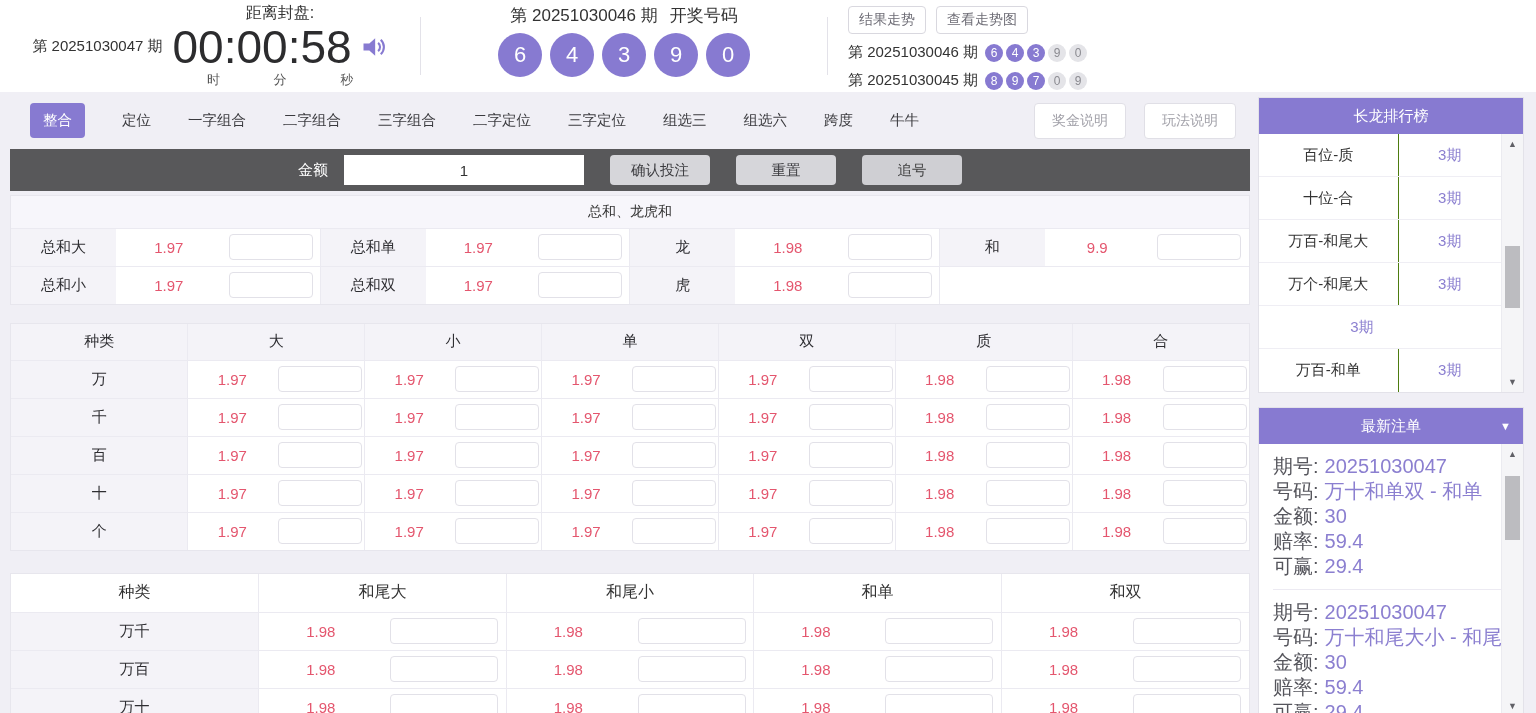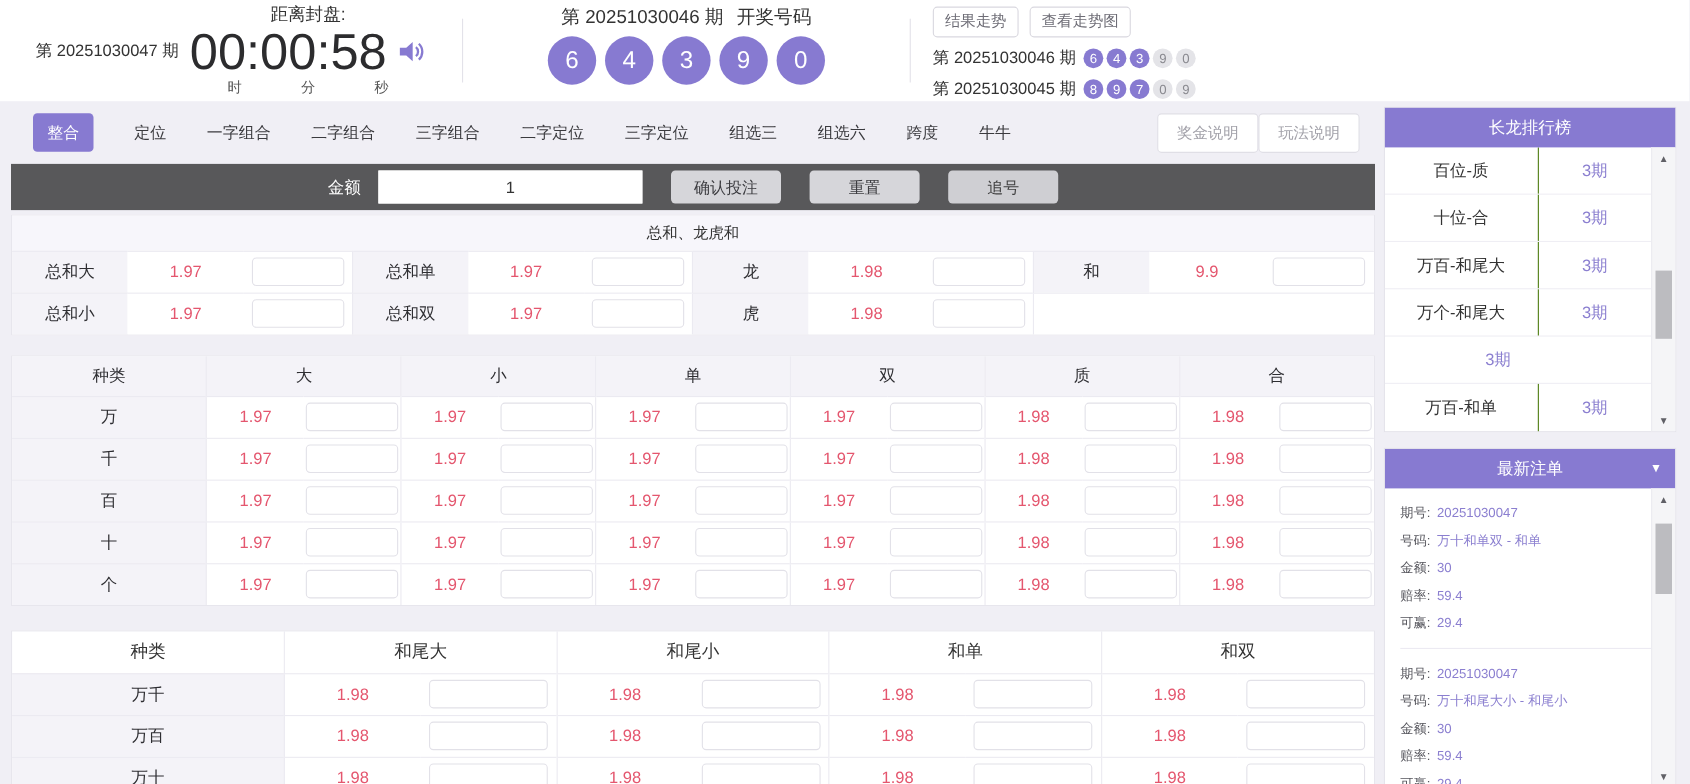--- a/index.html
+++ b/index.html
@@ -45,21 +45,21 @@
   
   .layout { display:flex; align-items:flex-start; margin-top:5px; }
   .main { width:1240px; margin-left:10px; }
   .sidebar { width:266px; margin-left:8px; }
 
   
   .nav { height:47px; display:flex; align-items:center; padding:0 14px 0 20px; }
   .tabs { display:flex; align-items:center; gap:37px; flex:1; }
   .tab { font-size:14.5px; color:#3a3a3e; cursor:pointer; white-space:nowrap; }
   .tab.active { background:#877ad1; color:#fff; padding:8px 13px; border-radius:4px; }
-  .help-btns { display:flex; gap:0; }
+  .help-btns { display:flex; gap:18px; }
   .help-btn {
     background:#fff; border:1px solid #e0dfe6; border-radius:4px;
     font-size:14px; color:#a2a1a9; padding:8px 17px; cursor:pointer; white-space:nowrap;
   }
 
   
   .toolbar {
     margin-top:5px; height:42px; background:#58585a;
     display:flex; align-items:center; justify-content:center; gap:14px;
   }
@@ -118,21 +118,21 @@
   .scroll-arrow.up { top:0; }
   .scroll-arrow.down { bottom:0; }
   .scroll-thumb { position:absolute; left:3px; right:3px; background:#bcbcc0; cursor:pointer; }
   .rank-scroll { height:258px; }
   .rank-scroll .scroll-thumb { top:112px; height:62px; }
   .orders-panel { margin-top:14px; height:308px; overflow:hidden; }
   .orders-body { display:flex; height:272px; }
   .orders-list { flex:1; padding:10px 0 0 14px; overflow:hidden; }
   .order-entry { padding-bottom:10px; }
   .order-entry.second { border-top:1px solid #eceaf2; padding-top:10px; }
-  .order-line { font-size:12px; line-height:25px; white-space:nowrap; }
+  .order-line { font-size:20px; line-height:25px; white-space:nowrap; }
   .order-label { color:#55555c; margin-right:6px; }
   .order-value { color:#8b7fd0; }
   .orders-scroll { height:272px; }
   .orders-scroll .scroll-thumb { top:32px; height:64px; }
 </style>
 </head>
 <body>
 
 <div class="topbar">
   <div class="top-left">

